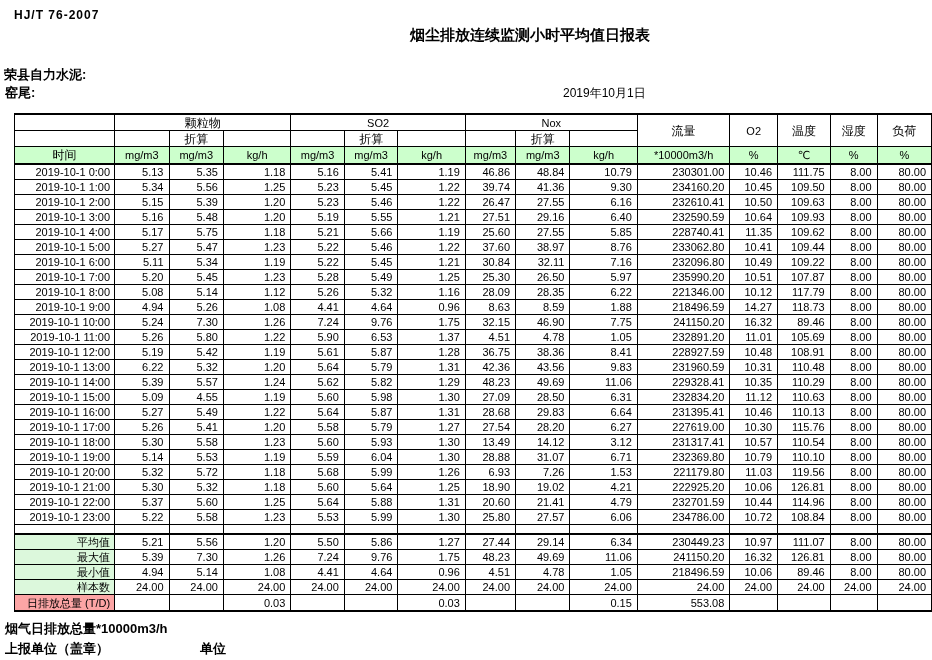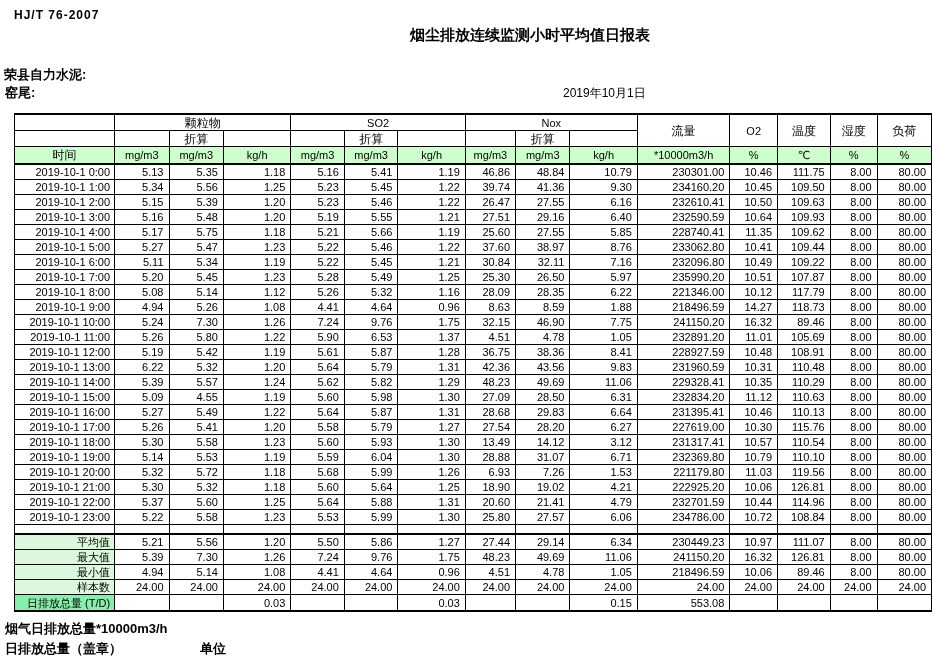--- a/index.html
+++ b/index.html
@@ -30,21 +30,21 @@
     font-weight:normal;text-align:right;
   }
   table.report thead tr.group-row th{height:15px;}
   table.report th.center{text-align:center;padding:0;}
   table.report th.cn{font-size:12px;}
   table.report tr.units-row th{background:var(--green);height:16px;border-bottom:2px solid var(--ink);margin-top:37px;}
   table.report thead{border-top:2px solid var(--ink);}
   table.report td.time-cell{padding-right:4px;margin-top:32px;}
   table.report tr.spacer-row td{height:8px;line-height:8px;border-bottom:2px solid var(--ink);}
   table.report tr.summary-row td.sum-label{background:var(--sumgreen);padding-right:4px;}
-  table.report tr.total-row td.sum-label{background:#86efac;text-align:right;padding-left:12px;}
+  table.report tr.total-row td.sum-label{background:#fca5a5;text-align:right;padding-left:12px;}
   table.report tr.total-row td{border-bottom:2px solid var(--ink);height:15px;padding-left:40px;}
   .footnote{position:absolute;left:5px;top:620px;font-size:13px;font-weight:bold;}
   .footer-line{position:absolute;left:5px;top:640px;font-size:13px;font-weight:bold;}
   .footer-unit{position:absolute;left:200px;top:640px;font-size:13px;font-weight:bold;}
 </style>
 </head>
 <body>
 
 <div class="doc-code">HJ/T  76-2007</div>
 <div class="doc-title">烟尘排放连续监测小时平均值日报表</div>
@@ -620,14 +620,14 @@
         <td>553.08</td>
         <td></td>
         <td></td>
         <td></td>
         <td></td>
       </tr>
     </tbody>
 </table>
 
 <div class="footnote">烟气日排放总量*10000m3/h</div>
-<div class="footer-line">日排放总量（盖章）</div>
+<div class="footer-line">上报单位（盖章）</div>
 <div class="footer-unit">单位</div>
 
 </body></html>

